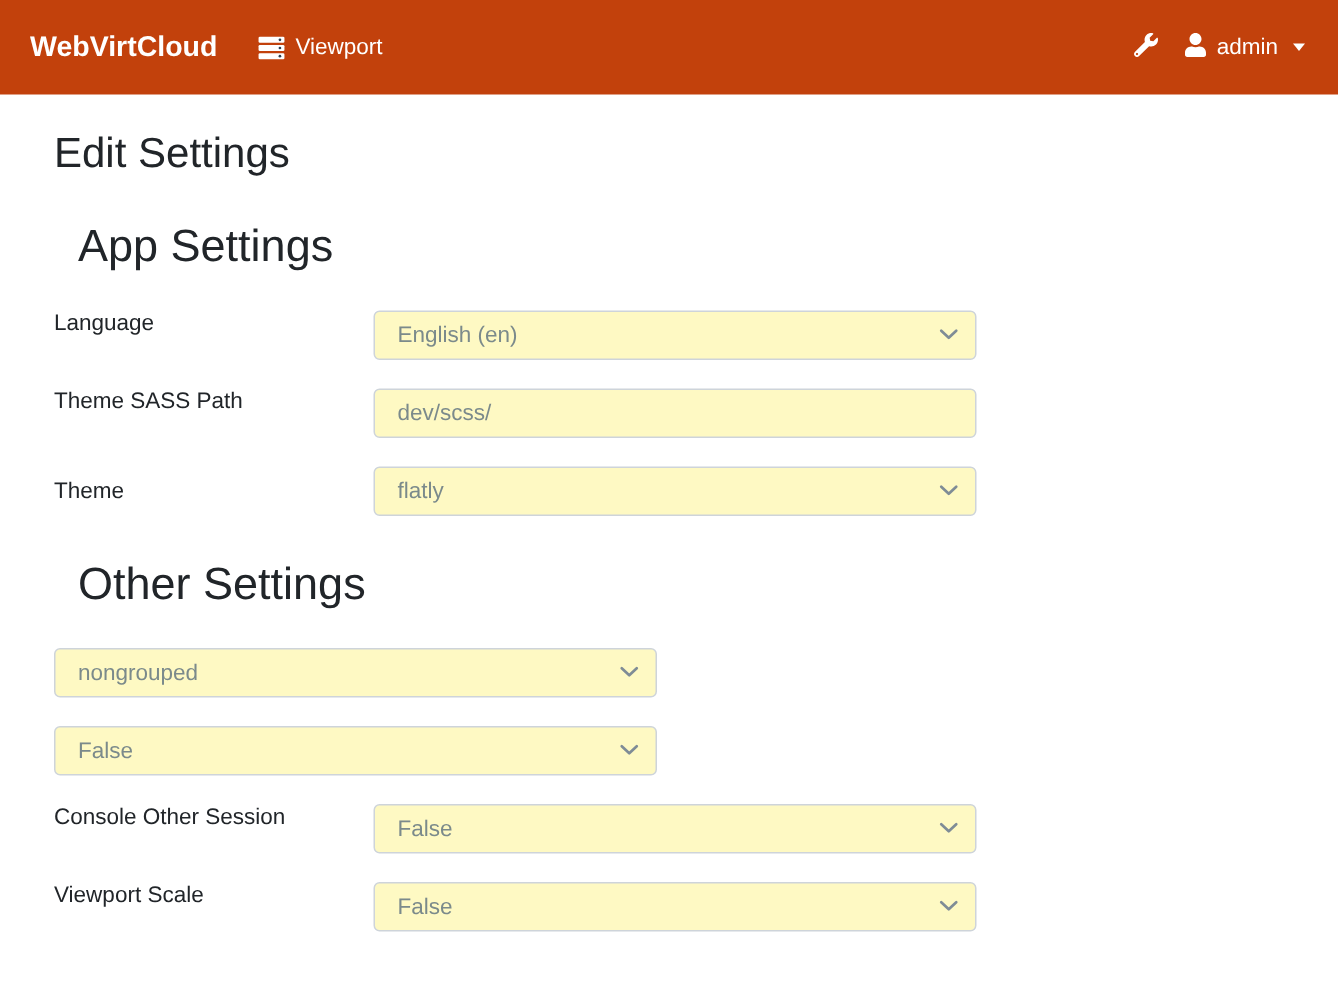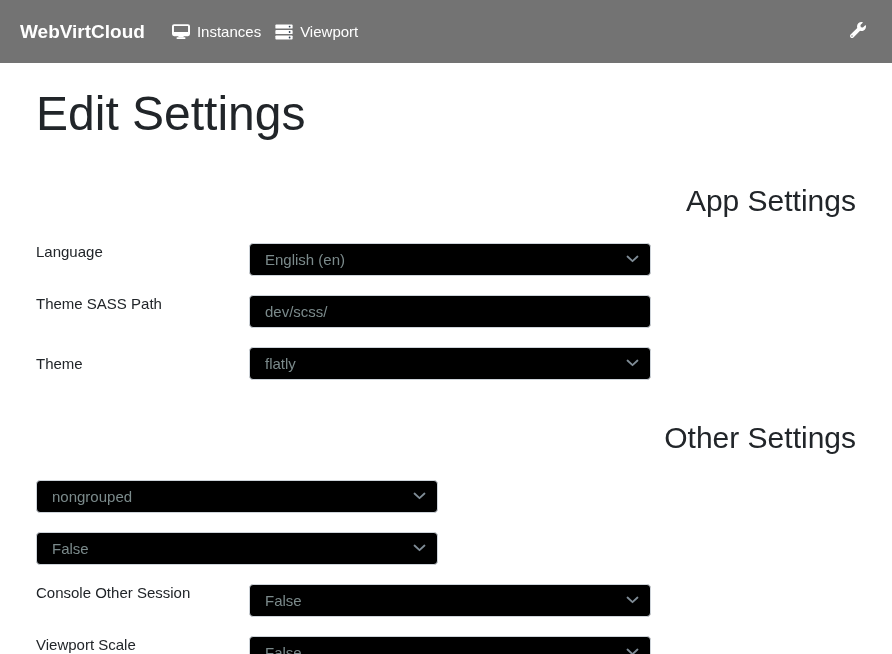--- a/index.html
+++ b/index.html
@@ -6,21 +6,21 @@
   html, body { margin: 0; padding: 0; }
   body {
     width: 892px; height: 654px; overflow: hidden;
     background: #ffffff;
     font-family: "Liberation Sans", "DejaVu Sans", sans-serif;
     font-size: 15px; color: #212529;
   }
 
   
   .navbar {
-    height: 63px; background: #737373;
+    height: 63px; background: #c2410c;
     display: flex; align-items: center;
     padding: 0 20px;
   }
   .brand {
     color: #fff; font-size: 19px; font-weight: 700;
     margin-right: 20px; cursor: pointer; white-space: nowrap;
   }
   .nav-item {
     display: flex; align-items: center; gap: 7px;
     color: #fff; font-size: 15px; cursor: pointer;
@@ -38,39 +38,39 @@
   .caret {
     width: 0; height: 0; margin-left: 3px;
     border-left: 4.5px solid transparent;
     border-right: 4.5px solid transparent;
     border-top: 5px solid #ffffff;
   }
 
   
   .content { padding: 0 36px; }
   h1.page-title {
-    font-size: 48px; font-weight: 500; color: #212529;
+    font-size: 28px; font-weight: 500; color: #212529;
     margin: 22px 0 0 0; line-height: 1.2;
   }
   h2.section-title {
     font-size: 30px; font-weight: 500; color: #212529;
-    margin: 40px 0 24px 16px; line-height: 1.2; text-align: right;
+    margin: 28px 0 24px 16px; line-height: 1.2;
   }
 
   .form-row { display: flex; margin-bottom: 19px; }
   .form-row.top-align { align-items: flex-start; }
   .form-row > label { width: 213px; flex: 0 0 213px; color: #212529; }
   .form-row.top-align > label { line-height: 33px; }
   .control-col { width: 402px; }
   .control-wrap { position: relative; width: 402px; }
 
   .form-select, .form-control {
     width: 100%; height: 33px;
     border: 1px solid #ced4da; border-radius: 4px;
-    background: #000000; color: #7b8a8b;
+    background: #fef9c3; color: #7b8a8b;
     font-family: "Liberation Sans", "DejaVu Sans", sans-serif;
     font-size: 15px;
     padding: 0 34px 0 15px;
     appearance: none; -webkit-appearance: none; -moz-appearance: none;
     outline: none;
   }
   .form-control { padding-right: 15px; }
   .chevron {
     position: absolute; right: 12px; top: 50%;
     transform: translateY(-50%);
@@ -79,31 +79,20 @@
   .form-text {
     color: #95a5a6; font-size: 15px; margin-top: 4px; line-height: 1.2;
   }
 </style>
 </head>
 <body>
 
 <nav class="navbar">
   <div class="brand">WebVirtCloud</div>
 
-  <div class="nav-item">
-    <span>
-      <svg width="18" height="16" viewBox="0 0 24 21">
-        <rect x="1.3" y="1.3" width="21.4" height="13.4" rx="1.5" fill="none" stroke="#ffffff" stroke-width="2.6"></rect>
-        <rect x="2" y="10.5" width="20" height="4" fill="#ffffff"></rect>
-        <rect x="8.5" y="15" width="7" height="2.6" fill="#ffffff"></rect>
-        <rect x="6" y="17.6" width="12" height="2.2" rx="1" fill="#ffffff"></rect>
-      </svg>
-    </span>
-    <span>Instances</span>
-  </div>
 
   <div class="nav-item">
     <span>
       <svg width="18" height="16" viewBox="0 0 24 21">
         <rect x="0.5" y="0.5" width="23" height="5.4" rx="1.2" fill="#ffffff"></rect>
         <rect x="0.5" y="7.8" width="23" height="5.4" rx="1.2" fill="#ffffff"></rect>
         <rect x="0.5" y="15.1" width="23" height="5.4" rx="1.2" fill="#ffffff"></rect>
         <circle cx="19.5" cy="3.2" r="1.2" fill="#2c3e50"></circle>
         <circle cx="19.5" cy="10.5" r="1.2" fill="#2c3e50"></circle>
         <circle cx="19.5" cy="17.8" r="1.2" fill="#2c3e50"></circle>
@@ -112,20 +101,29 @@
     <span>Viewport</span>
   </div>
 
   <div class="navbar-right">
     <div class="icon-btn">
       <span>
         <svg width="16" height="16" viewBox="0 0 512 512" fill="#ffffff">
           <path d="M507.73 109.1c-2.24-9.03-13.54-12.09-20.12-5.51l-74.36 74.36-67.88-11.31-11.31-67.88 74.36-74.36c6.62-6.62 3.43-17.9-5.66-20.16-47.38-11.74-99.55.91-136.58 37.93-39.64 39.64-50.55 97.1-34.05 147.2L18.74 402.76c-24.99 24.99-24.99 65.51 0 90.5 24.99 24.99 65.51 24.99 90.5 0l213.21-213.21c50.12 16.71 107.47 5.68 147.37-34.22 37.07-37.07 49.7-89.32 37.91-136.73zM64 472c-13.25 0-24-10.75-24-24 0-13.26 10.75-24 24-24s24 10.74 24 24c0 13.25-10.75 24-24 24z"></path>
         </svg>
       </span>
+    </div>
+    <div class="user-menu">
+      <span>
+        <svg width="14" height="16" viewBox="0 0 448 512" fill="#ffffff">
+          <path d="M224 256c70.7 0 128-57.3 128-128S294.7 0 224 0 96 57.3 96 128s57.3 128 128 128zm89.6 32h-16.7c-22.2 10.2-46.9 16-72.9 16s-50.6-5.8-72.9-16h-16.7C60.2 288 0 348.2 0 422.4V464c0 26.5 21.5 48 48 48h352c26.5 0 48-21.5 48-48v-41.6c0-74.2-60.2-134.4-134.4-134.4z"></path>
+        </svg>
+      </span>
+      <span>admin</span>
+      <span class="caret"></span>
     </div>
   </div>
 </nav>
 
 <main class="content">
   <h1 class="page-title">Edit Settings</h1>
 
   <h2 class="section-title">App Settings</h2>
 
   <div class="form-row">

